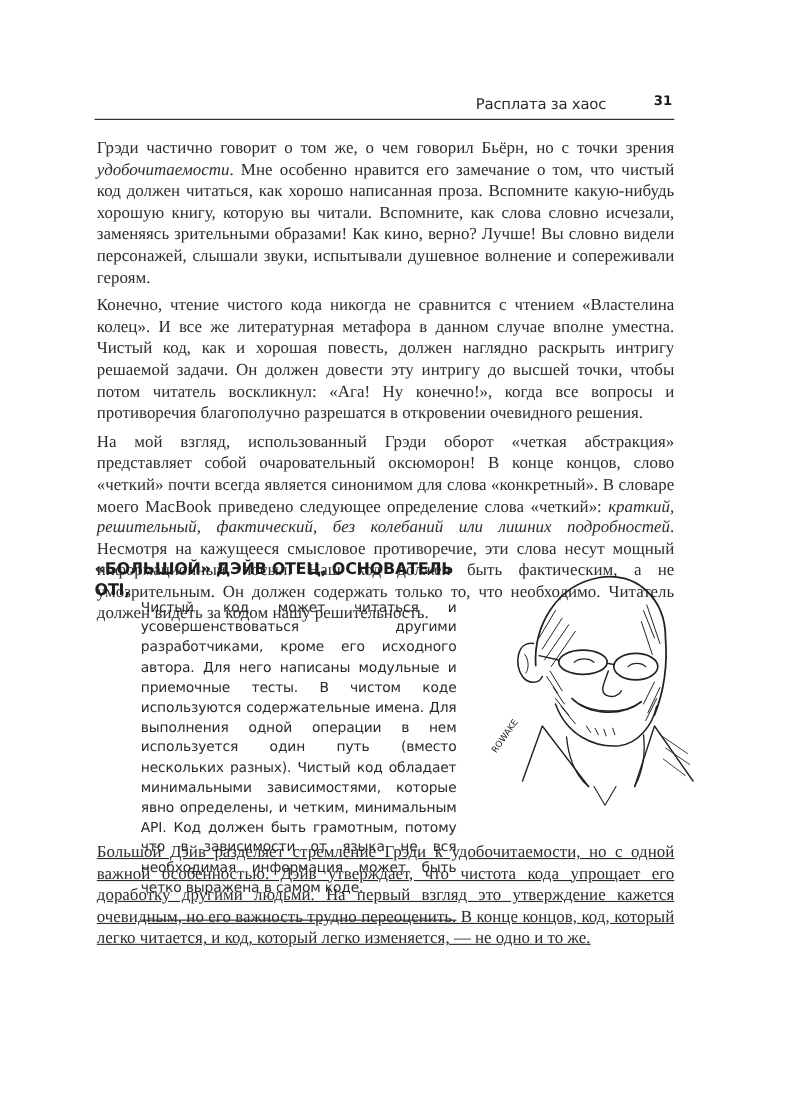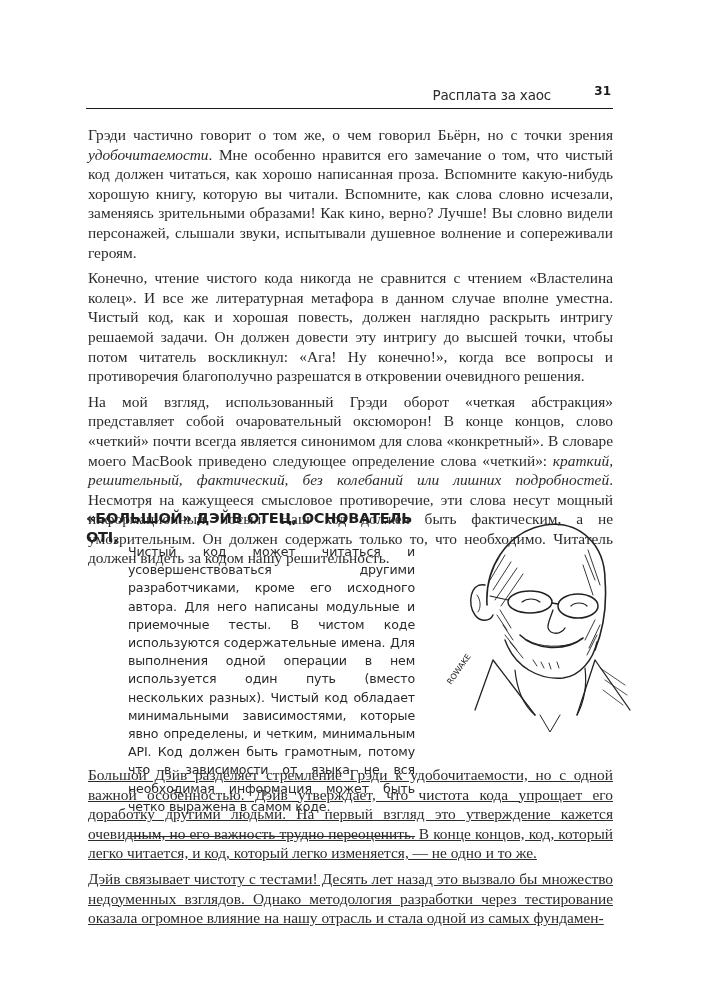--- a/index.html
+++ b/index.html
@@ -82,16 +82,15 @@
       <path d="M150 150 L185 200 M150 150 L132 205" stroke-width="1.3"></path>
       <path d="M155 158 L180 175 M160 170 L182 185 M158 180 L178 195" stroke-width="0.8"></path>
       <path d="M95 205 L105 222 L115 205" stroke-width="1"></path>
 
       <text x="6" y="175" transform="rotate(-55 6 175)" font-family="DejaVu Sans, sans-serif" font-size="8" fill="#222" stroke="none">ROWAKE</text>
     </svg>
   </div>
 
   <div class="body-text block-2">
     <p>Большой Дэйв разделяет стремление Грэди к удобочитаемости, но с одной важной особенностью. Дэйв утверждает, что чистота кода упрощает его доработку другими людьми. На первый взгляд это утверждение кажется очевидным, но его важность трудно переоценить. В конце концов, код, который легко читается, и код, который легко изменяется, — не одно и то же.</p>
-    <p>Дэйв связывает чистоту с тестами! Десять лет назад это вызвало бы множество недоуменных взглядов. Однако методология разработки через тестирование оказала огромное влияние на нашу отрасль и стала одной из самых фундамен-</p>
   </div>
 
 </div>
 
 </body></html>

